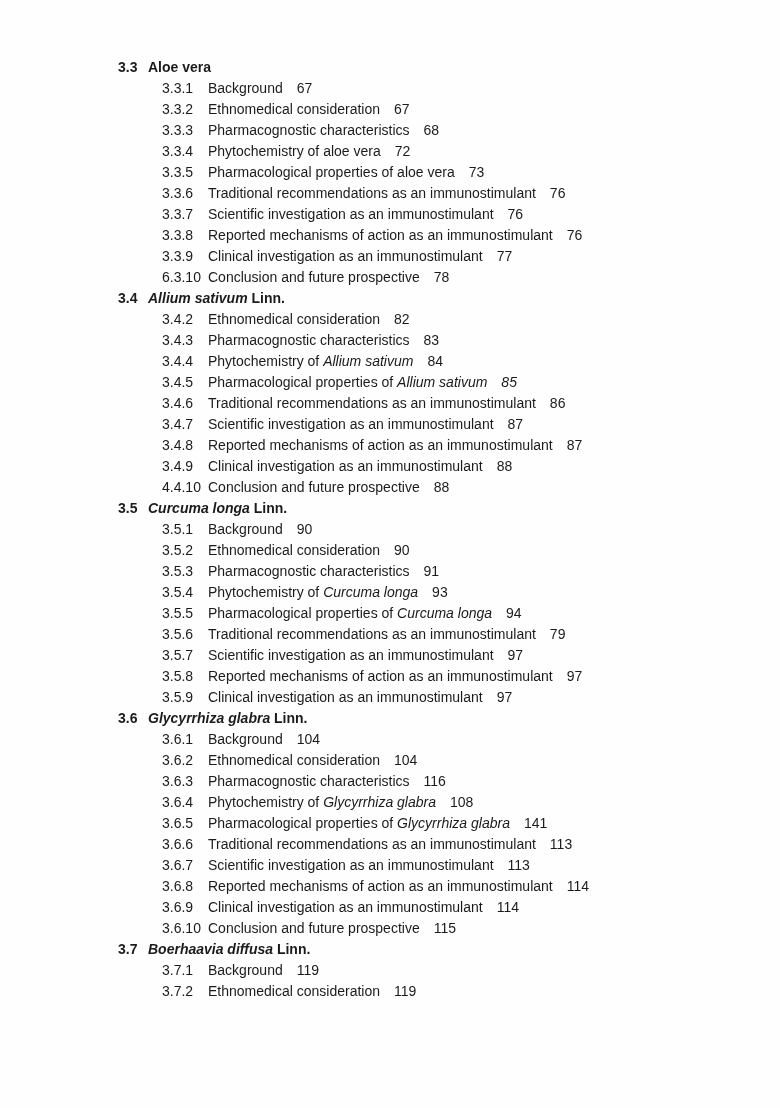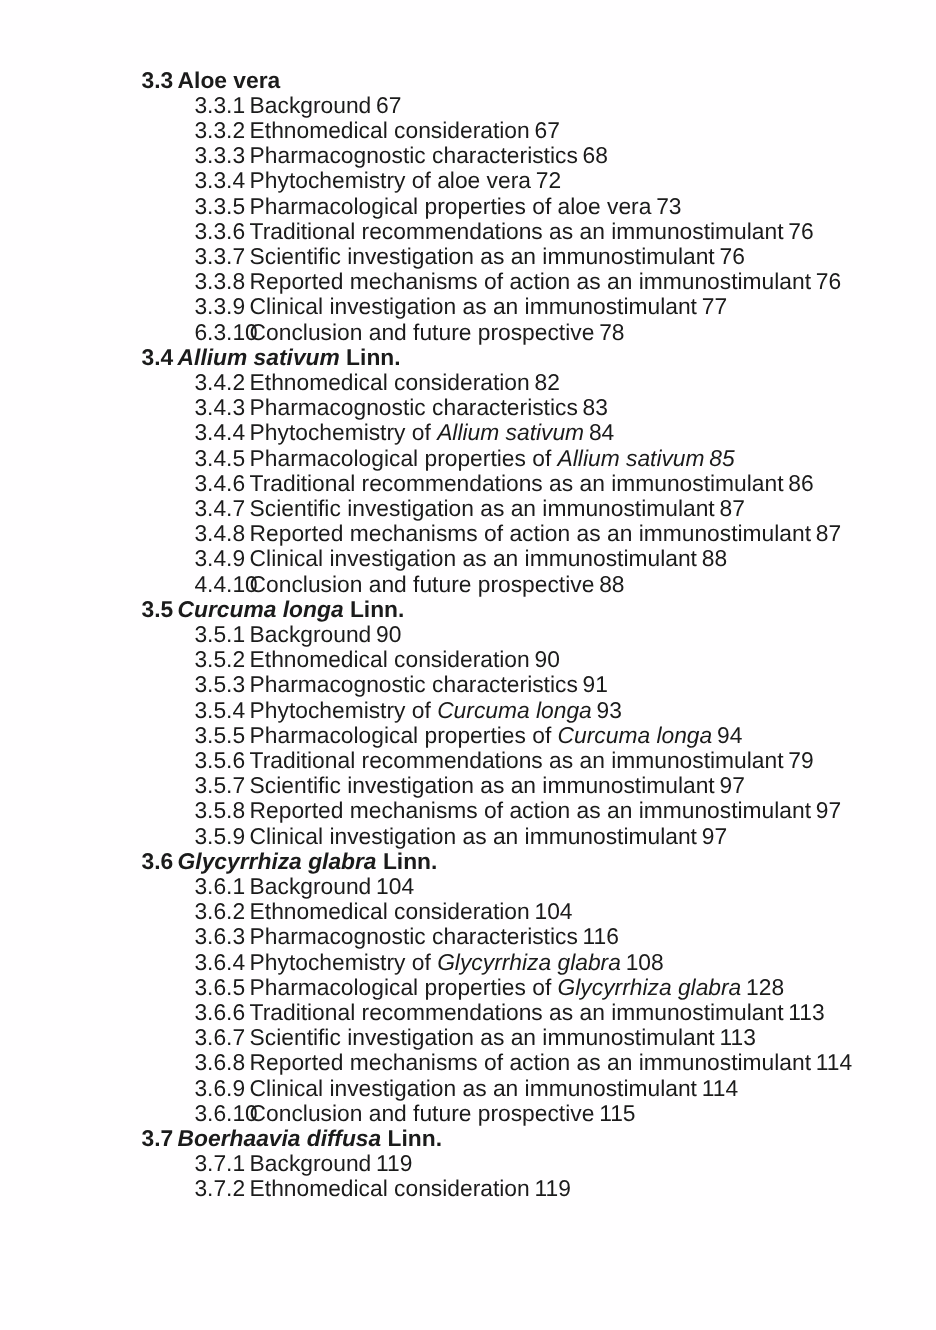--- a/index.html
+++ b/index.html
@@ -18,41 +18,41 @@
   .page {
     position: absolute;
     inset: 0;
     background: #fffeff;
   }
   .toc {
     position: absolute;
     top: 57px;
     left: 118px;
     right: 60px;
-    font-size: 19px;
+    font-size: 14px;
     line-height: 21px;
   }
   .section-heading {
     font-weight: bold;
     white-space: nowrap;
   }
   .sec-num {
     display: inline-block;
     width: 30px;
   }
   .entry {
     padding-left: 44px;
     white-space: nowrap;
   }
   .entry-num {
     display: inline-block;
     width: 46px;
   }
   .entry-page {
-    margin-left: 4px;
+    margin-left: 14px;
   }
   .italic {
     font-style: italic;
   }
 </style>
 </head>
 <body>
 
 <div class="page">
   <div class="toc">
@@ -206,21 +206,21 @@
 
   <div class="entry">
     <span class="entry-num">3.6.3</span><span class="entry-label"><span>Pharmacognostic characteristics</span><span class="italic"></span><span></span></span><span class="entry-page">116</span>
   </div>
 
   <div class="entry">
     <span class="entry-num">3.6.4</span><span class="entry-label"><span>Phytochemistry of </span><span class="italic">Glycyrrhiza glabra</span><span></span></span><span class="entry-page">108</span>
   </div>
 
   <div class="entry">
-    <span class="entry-num">3.6.5</span><span class="entry-label"><span>Pharmacological properties of </span><span class="italic">Glycyrrhiza glabra</span><span></span></span><span class="entry-page">128</span>
+    <span class="entry-num">3.6.5</span><span class="entry-label"><span>Pharmacological properties of </span><span class="italic">Glycyrrhiza glabra</span><span></span></span><span class="entry-page">141</span>
   </div>
 
   <div class="entry">
     <span class="entry-num">3.6.6</span><span class="entry-label"><span>Traditional recommendations as an immunostimulant</span><span class="italic"></span><span></span></span><span class="entry-page">113</span>
   </div>
 
   <div class="entry">
     <span class="entry-num">3.6.7</span><span class="entry-label"><span>Scientific investigation as an immunostimulant</span><span class="italic"></span><span></span></span><span class="entry-page">113</span>
   </div>
 

